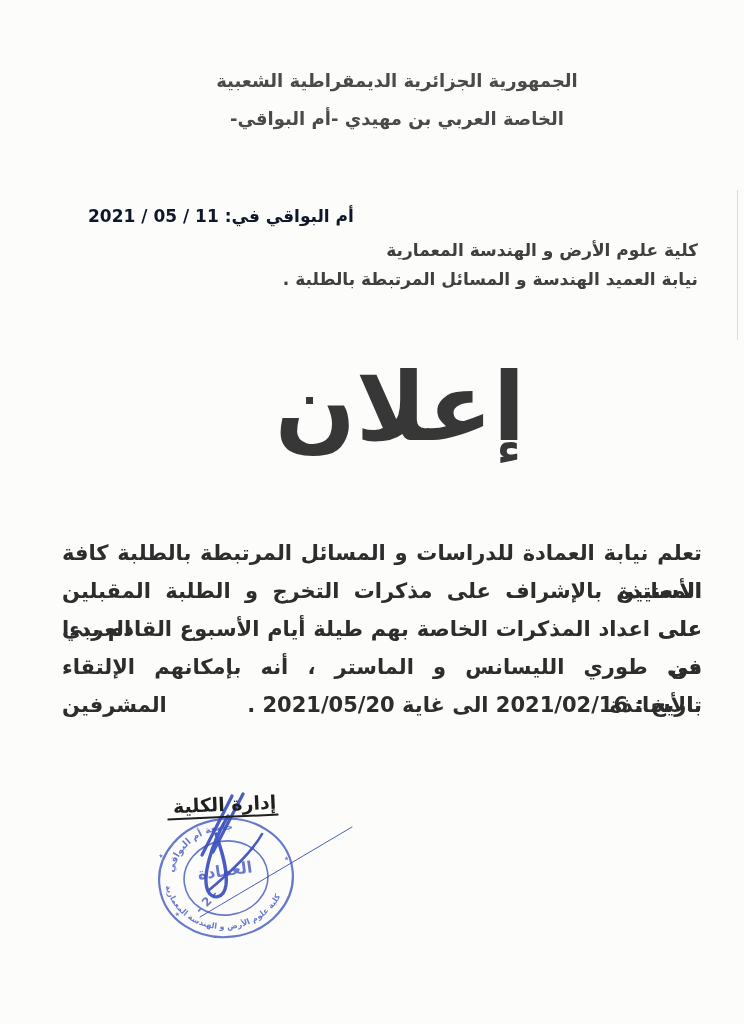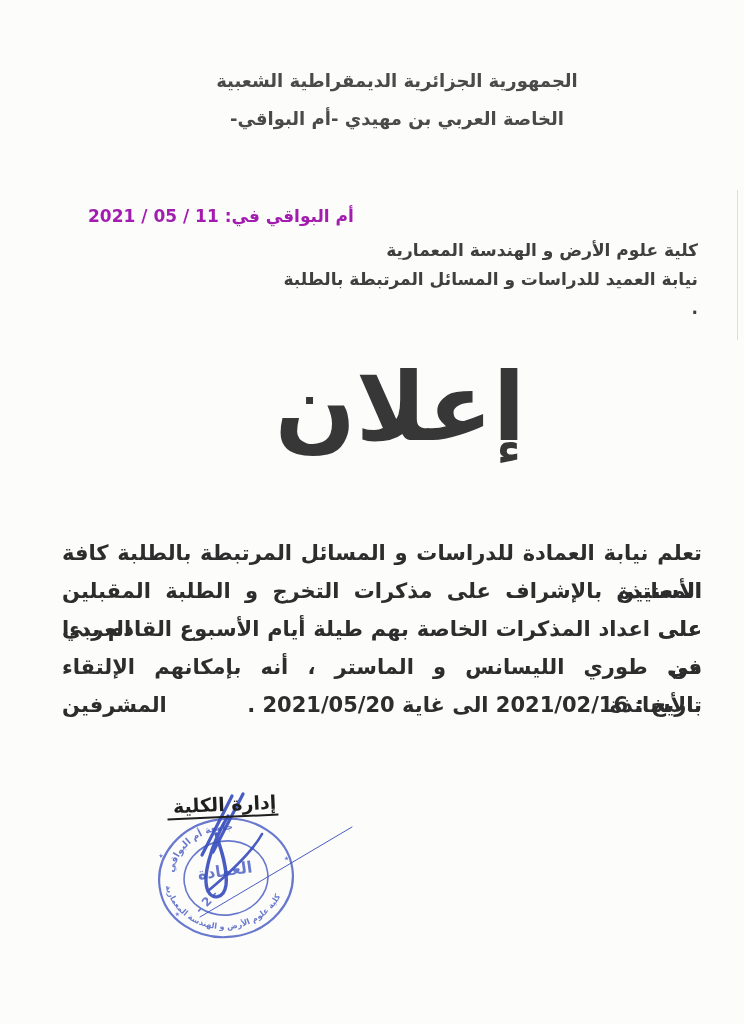--- a/index.html
+++ b/index.html
@@ -8,21 +8,21 @@
     background:#fcfcfb;overflow:hidden;
     font-family:"DejaVu Sans",sans-serif;
   }
   .letterhead{
     position:absolute;top:62px;left:50px;width:694px;
     direction:rtl;text-align:center;
     font-size:18px;font-weight:bold;color:#4a4a4a;line-height:38px;
   }
   .date-line{
     position:absolute;top:206px;left:88px;
-    direction:rtl;font-size:17px;font-weight:bold;color:#a21caf;
+    direction:rtl;font-size:17px;font-weight:bold;color:#0f172a;
   }
   .faculty-block{
     position:absolute;top:236px;right:46px;width:420px;
     direction:rtl;text-align:right;
     font-size:17px;font-weight:bold;color:#3f3f3f;line-height:29px;
   }
   .announcement-title{
     position:absolute;top:352px;left:0;width:744px;
     direction:rtl;text-align:center;
     font-size:95px;font-weight:bold;color:#373737;letter-spacing:2px;padding-left:28px;
@@ -60,21 +60,21 @@
 
   <div class="letterhead">
     <div>الجمهورية الجزائرية الديمقراطية الشعبية</div>
     <div>الخاصة العربي بن مهيدي -أم البواقي-</div>
   </div>
 
   <div class="date-line">أم البواقي في: 11 / 05 / 2021</div>
 
   <div class="faculty-block">
     <div>كلية علوم الأرض و الهندسة المعمارية</div>
-    <div>نيابة العميد للدراسات و المسائل المرتبطة بالطلبة .</div>
+    <div>نيابة العميد الهندسة و المسائل المرتبطة بالطلبة .</div>
   </div>
 
   <div class="announcement-title">إعلان</div>
 
   <div class="body-text">
     <div class="body-line">تعلم نيابة العمادة للدراسات و المسائل المرتبطة بالطلبة كافة الأساتذة</div>
     <div class="body-line">المعنيين بالإشراف على مذكرات التخرج و الطلبة المقبلين على العربي</div>
     <div class="body-line">على اعداد المذكرات الخاصة بهم طيلة أيام الأسبوع القادم بدءا من</div>
     <div class="body-line">في طوري الليسانس و الماستر ، أنه بإمكانهم الإلتقاء بالأساتذة المشرفين</div>
     <div class="body-line last">تاريخ : 2021/02/16 الى غاية 2021/05/20 .</div>

